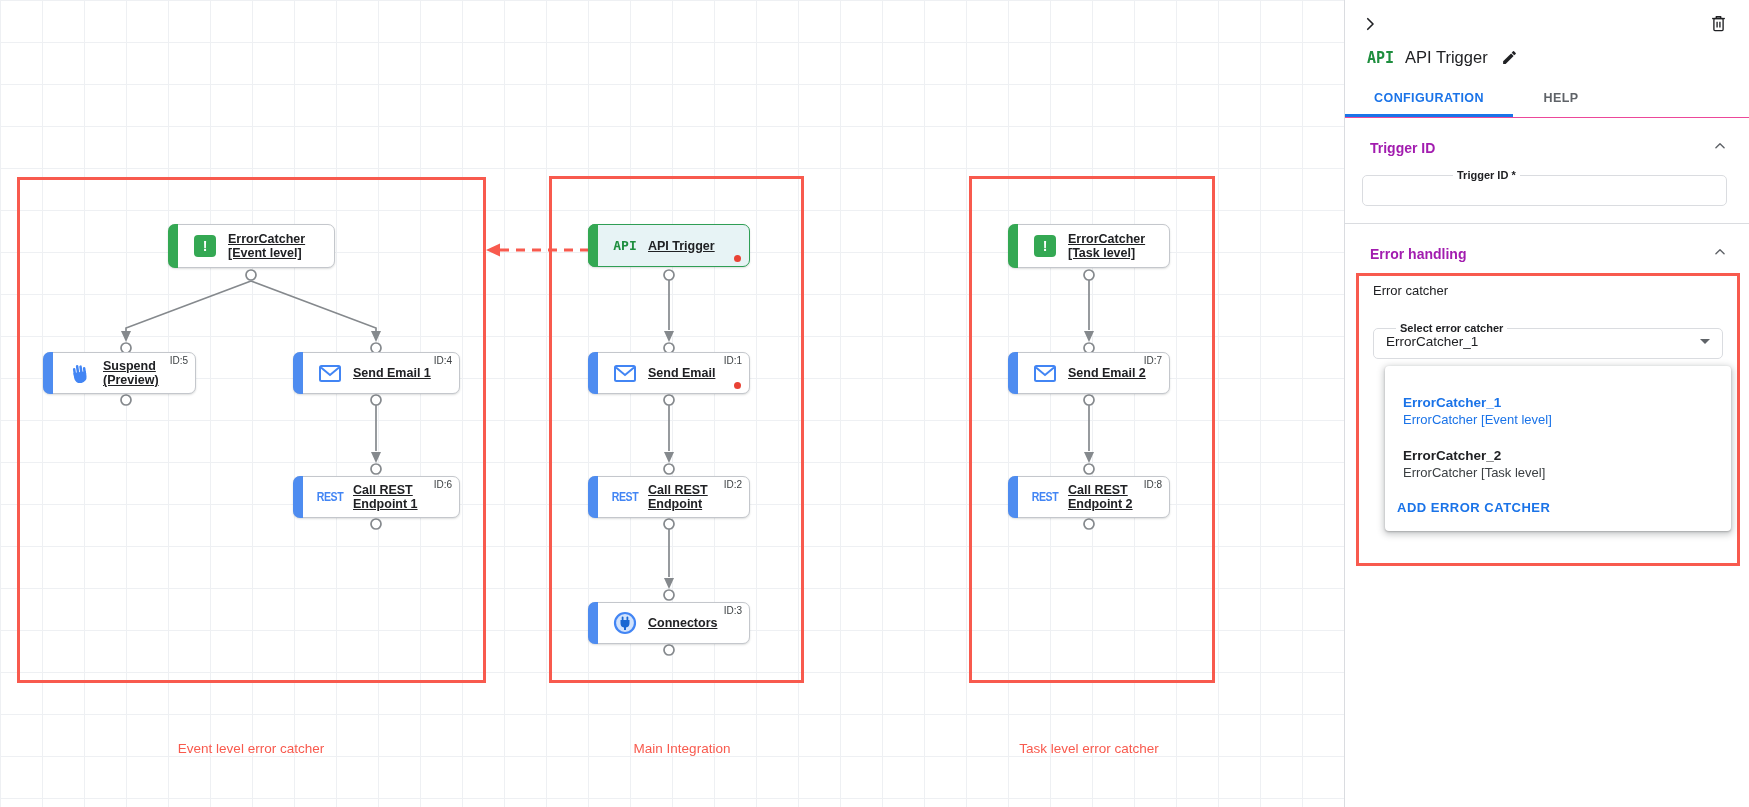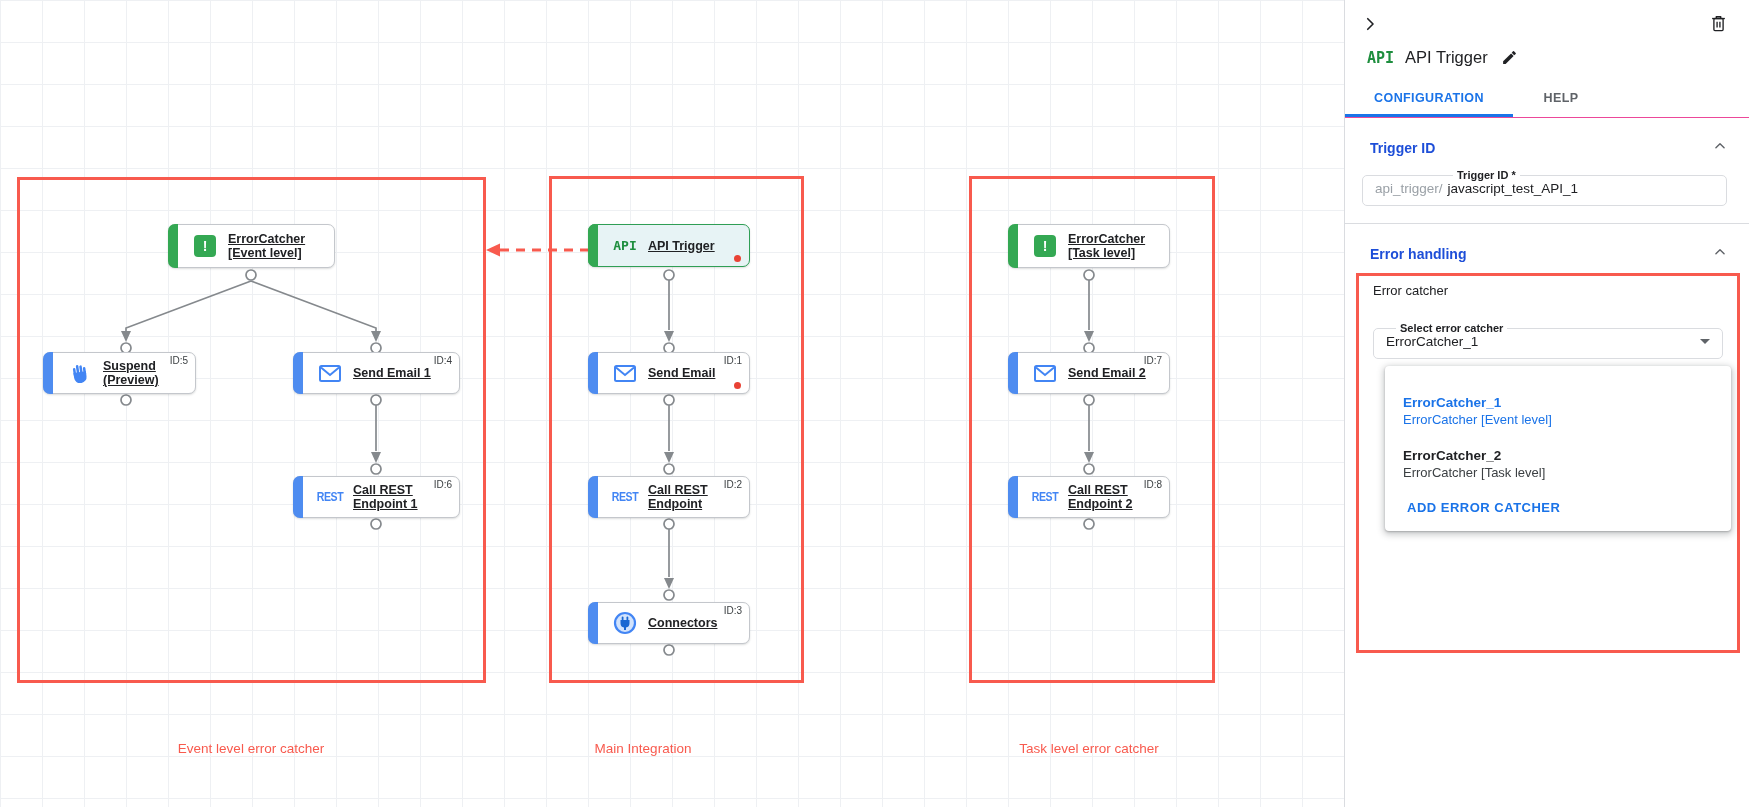--- a/index.html
+++ b/index.html
@@ -14,21 +14,21 @@
     background-size:42px 42px; }
   #edges { position:absolute; left:0; top:0; }
 
   .group-box { position:absolute; border:3px solid #f85a4e; }
   .gb-left   { left:17px;  top:177px; width:469px; height:506px; }
   .gb-mid    { left:549px; top:176px; width:255px; height:507px; }
   .gb-right  { left:969px; top:176px; width:246px; height:507px; }
 
   .group-label { position:absolute; top:741px; font-size:13.5px; color:#f85a4e; text-align:center; width:300px; }
   .gl-left  { left:101px; }
-  .gl-mid   { left:493px; }
+  .gl-mid   { left:532px; }
   .gl-right { left:939px; }
 
   
   .node { position:absolute; background:#fff; border:1px solid #c4c7cc; border-radius:7px;
           box-shadow:0 1px 2px rgba(60,64,67,.18); display:flex; align-items:center; }
   .accent { position:absolute; left:-1px; top:-1px; bottom:-1px; width:10px;
             border-radius:7px 0 0 7px; background:#4e8cf0; }
   .accent.green { background:#34a853; }
   .node .icn { margin-left:22px; display:flex; align-items:center; justify-content:center;
                width:28px; flex:none; }
@@ -64,45 +64,45 @@
   .p-titlerow { display:flex; align-items:center; gap:11px; margin:12px 0 0 22px; }
   .p-api-logo { font-family:"DejaVu Sans Mono", monospace; font-weight:bold; font-size:15px; color:#1e8e3e; }
   .p-title { font-size:16.5px; color:#202124; }
   .p-tabs { display:flex; margin-top:13px; border-bottom:1px solid #ec4899; }
   .p-tab { background:none; border:none; cursor:pointer; font-size:12.5px; font-weight:bold;
            letter-spacing:.4px; color:#5f6368; padding:10px 0 9px; width:168px; text-align:center;
            border-bottom:3px solid transparent; }
   .p-tab.active { color:#1a73e8; border-bottom-color:#1a73e8; }
   .p-tab.help { width:96px; }
   .sec-head { display:flex; justify-content:space-between; align-items:center; margin:21px 22px 0 25px;
-              font-size:14px; font-weight:bold; color:#1d4ed8; }
+              font-size:14px; font-weight:bold; color:#a21caf; }
   fieldset.mfield { border:1px solid #dadce0; border-radius:5px; height:37px; padding:0 12px; }
   fieldset.mfield legend { font-size:11px; font-weight:bold; color:#202124; padding:0 4px; }
   .f-trigger { margin:13px 22px 0 17px; }
   .f-trigger legend { margin-left:78px; }
   .f-inner { display:flex; align-items:center; height:22px; font-size:13.5px; position:relative; top:-4px; }
   .f-prefix { color:#9aa0a6; margin-right:5px; }
   .f-value { color:#202124; }
   .divider { border-bottom:1px solid #dadce0; margin-top:17px; }
-  .red-frame { margin:11px 9px 0 11px; border:3px solid #f85a4e; height:380px; padding:7px 14px 0; }
+  .red-frame { margin:11px 9px 0 11px; border:3px solid #f85a4e; height:293px; padding:7px 14px 0; }
   .ec-label { font-size:13px; color:#202124; }
   .f-select { margin-top:24px; cursor:pointer; }
   .f-select legend { margin-left:10px; font-weight:normal; color:#3c4043; }
   .f-select .f-inner { justify-content:space-between; }
   .sel-caret { width:0; height:0; border-left:5px solid transparent; border-right:5px solid transparent;
                border-top:5px solid #5f6368; }
   .menu { position:relative; margin:7px 0 0 12px; width:346px; background:#fff; border-radius:4px;
           box-shadow:0 2px 6px 2px rgba(60,64,67,.25), 0 1px 2px rgba(60,64,67,.3);
           padding:11px 0 15px; }
   .menu-item { padding:6px 18px; cursor:pointer; }
   .menu-item .mi-name { font-size:13.5px; color:#202124; font-weight:bold; line-height:17px; }
   .menu-item.plain .mi-name { font-weight:normal; color:#3c4043; }
   .menu-item .mi-sub { font-size:13px; color:#3c4043; line-height:17px; }
   .menu-item.selected .mi-name, .menu-item.selected .mi-sub { color:#1a73e8; }
-  .add-btn { display:inline-block; background:none; border:none; cursor:pointer; margin:13px 0 0 22px;
+  .add-btn { display:inline-block; background:none; border:none; cursor:pointer; margin:13px 0 0 12px;
              font-size:13px; font-weight:bold; letter-spacing:.5px; color:#1a73e8;
              font-family:"Liberation Sans", sans-serif; }
 </style>
 </head>
 <body>
 
 <div id="stage">
 
   <div id="canvas">
 
@@ -358,24 +358,20 @@
       <span>Trigger ID</span>
       <span>
         <svg width="14" height="14" viewBox="0 0 24 24" fill="none" stroke="#5f6368" stroke-width="2.4" stroke-linecap="round" stroke-linejoin="round">
             <path d="M5 15 L12 8 L19 15"></path>
           </svg>
       </span>
     </div>
 
     <fieldset class="mfield f-trigger">
       <legend>Trigger ID *</legend>
-      <div class="f-inner">
-        <span class="f-prefix">api_trigger/</span>
-        <span class="f-value">javascript_test_API_1</span>
-      </div>
     </fieldset>
 
     <div class="divider"></div>
 
     <div class="sec-head">
       <span>Error handling</span>
       <span>
         <svg width="14" height="14" viewBox="0 0 24 24" fill="none" stroke="#5f6368" stroke-width="2.4" stroke-linecap="round" stroke-linejoin="round">
             <path d="M5 15 L12 8 L19 15"></path>
           </svg>

